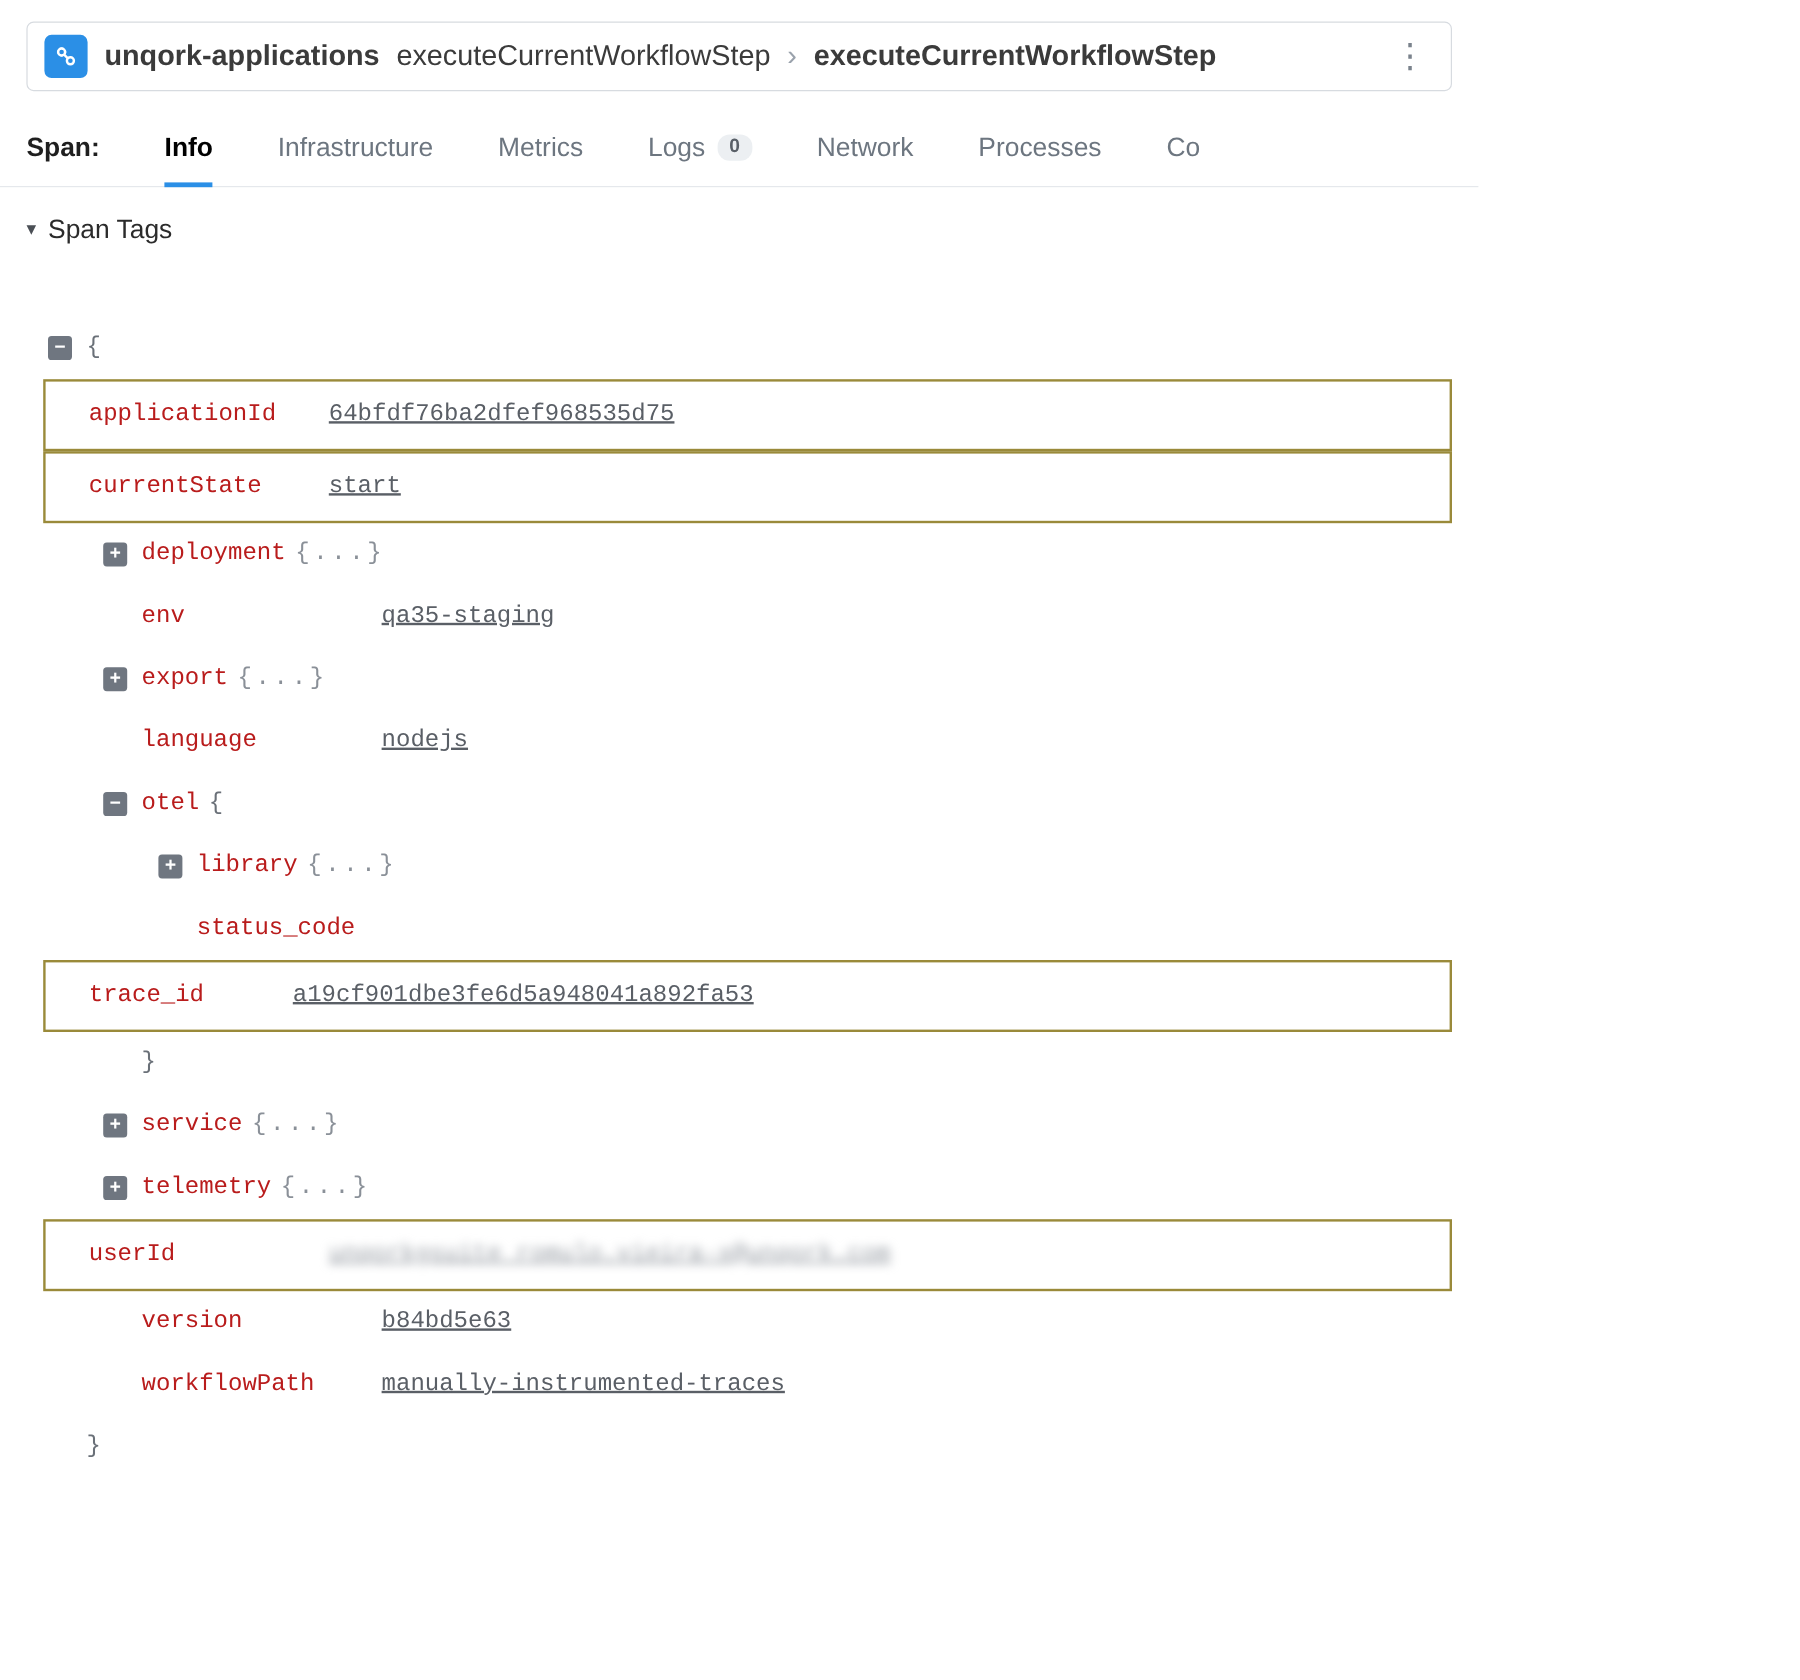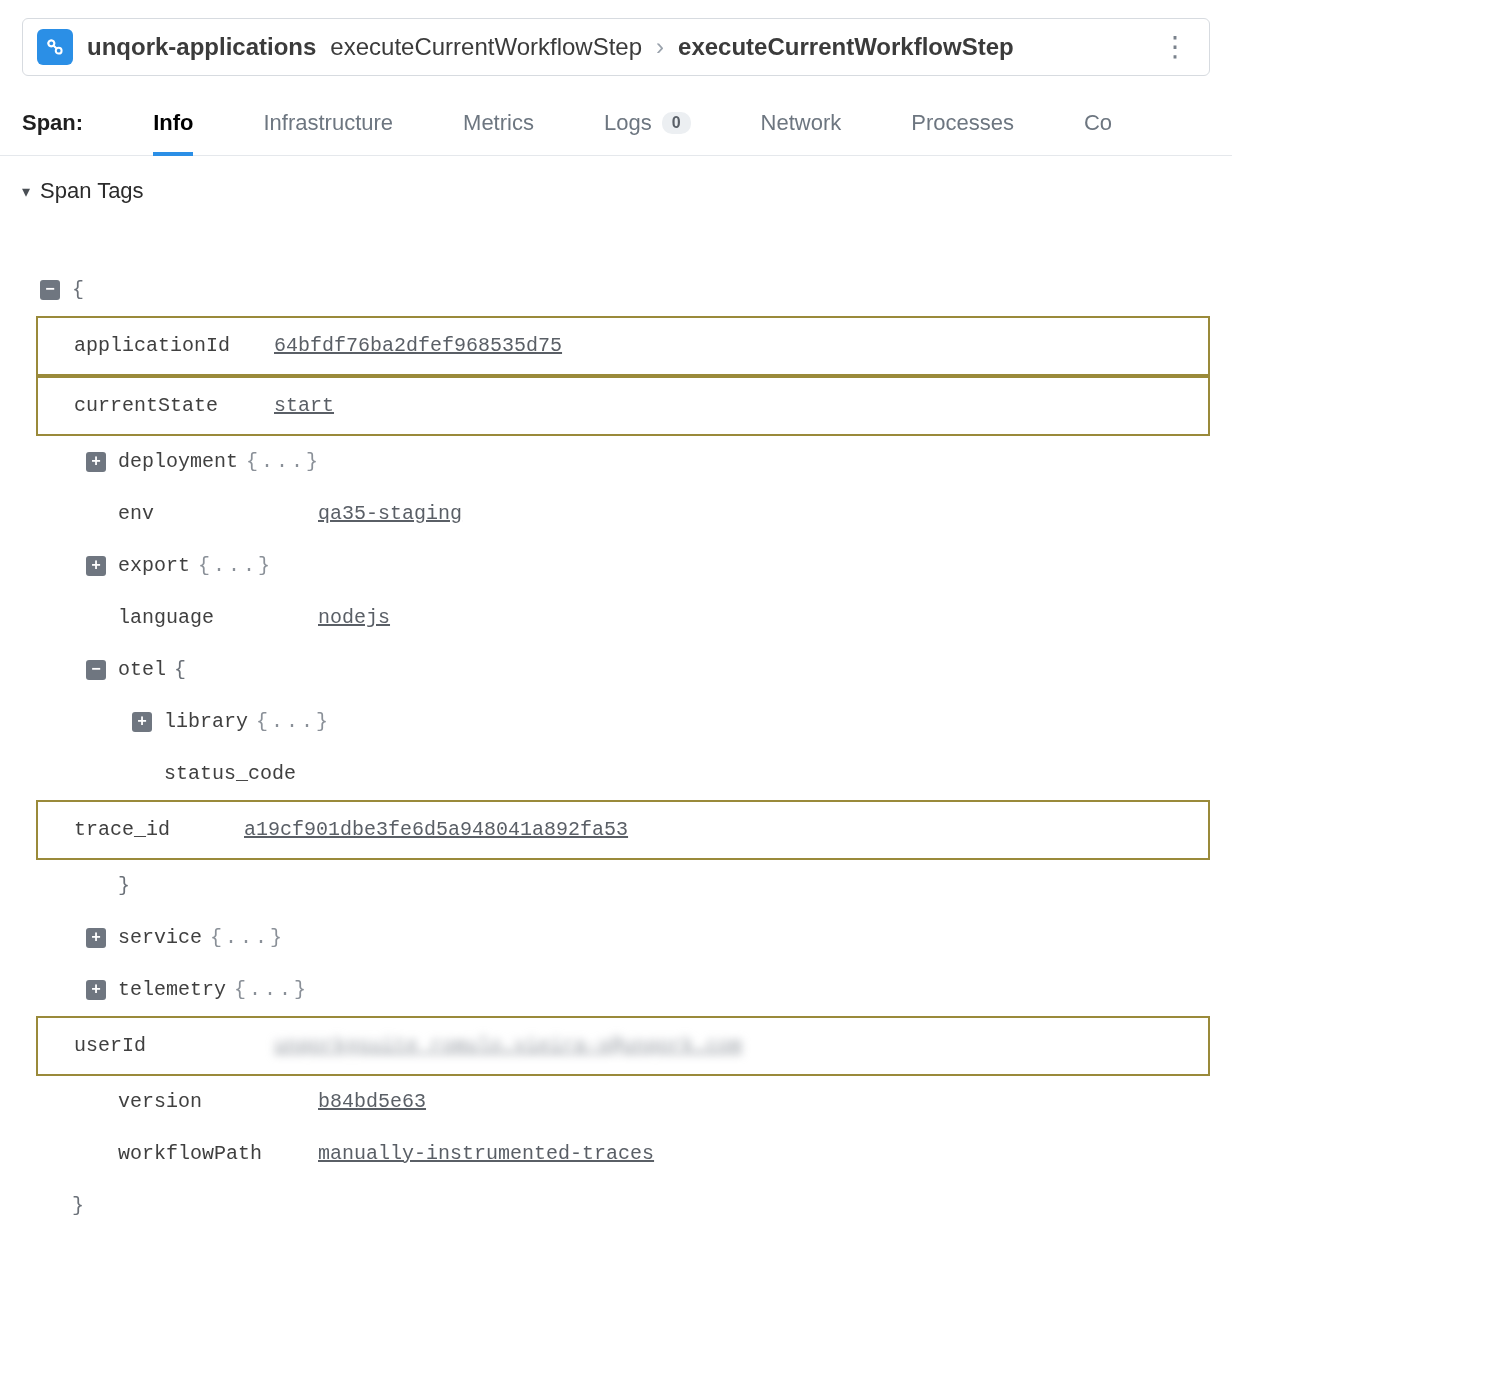--- a/index.html
+++ b/index.html
@@ -46,21 +46,21 @@
     color: #7a828c;
     font-size: 28px;
     line-height: 1;
     letter-spacing: 0;
     cursor: pointer;
     padding: 0 6px;
   }
   .tabs-row {
     display: flex;
     align-items: baseline;
-    gap: 70px;
+    gap: 54px;
     padding: 34px 22px 0 22px;
     border-bottom: 1px solid #e5e8ec;
     font-size: 22px;
   }
   .tabs-label { font-weight: 700; color: #1f1f1f; }
   .tab {
     color: #6d7680;
     padding-bottom: 16px;
     cursor: pointer;
     display: inline-flex;
@@ -113,21 +113,21 @@
     font-weight: 700;
     margin-right: 12px;
     cursor: pointer;
     line-height: 1;
     flex-shrink: 0;
   }
   .toggle.plus::before { content: "+"; font-size: 16px; }
   .toggle.minus::before { content: "−"; font-size: 16px; }
   .spacer { width: 32px; display: inline-block; flex-shrink: 0; }
   .key {
-    color: #404040;
+    color: #b91c1c;
     display: inline-block;
     min-width: 200px;
   }
   .key-narrow { min-width: 0; margin-right: 8px; text-align: center; }
   .val { color: #5a5f66; text-decoration: underline; }
   .brace { color: #6a7078; }
   .collapsed-dots { color: #8a9098; letter-spacing: 3px; }
   .boxed-row {
     border: 2px solid #9a8a3a;
     padding: 2px 8px 2px 4px;

